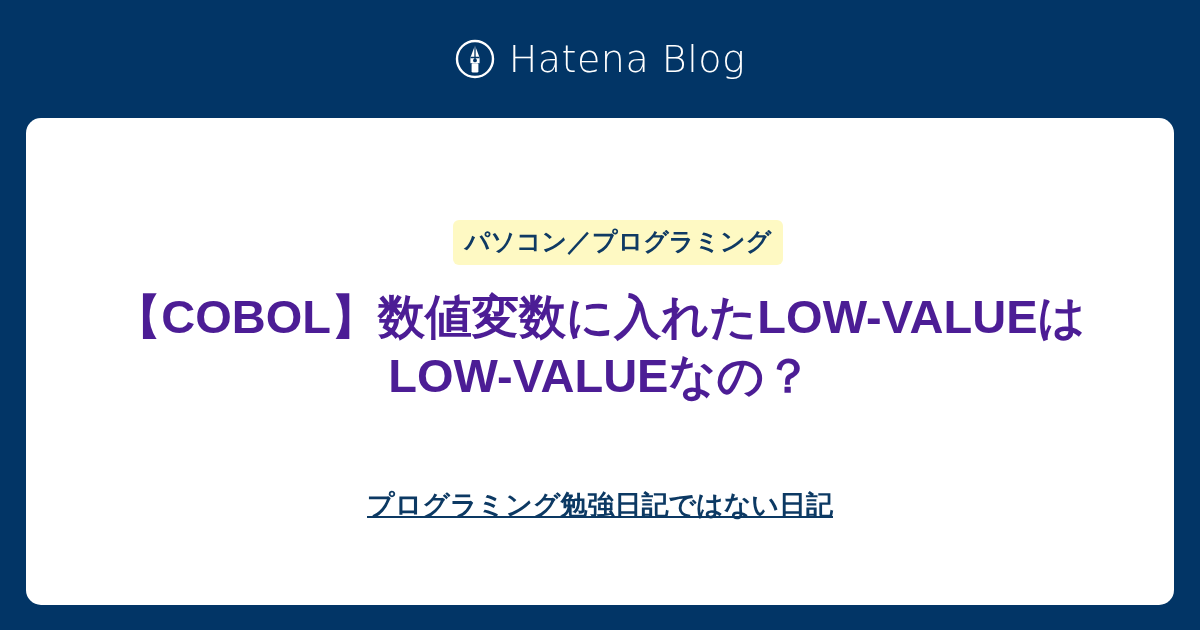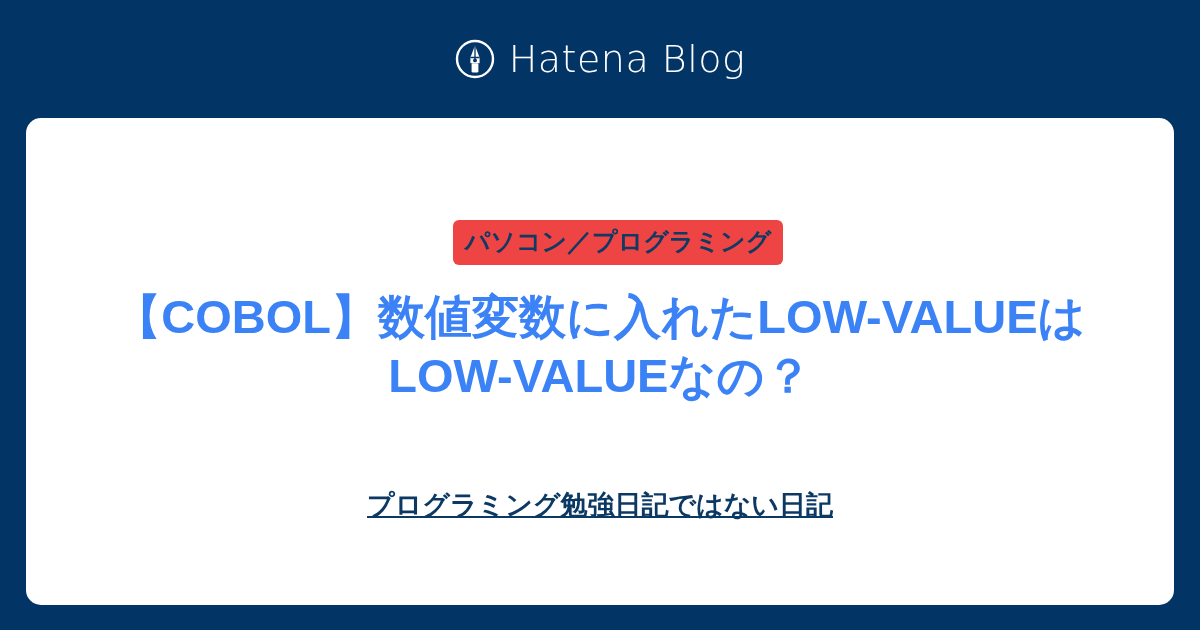--- a/index.html
+++ b/index.html
@@ -65,35 +65,35 @@
     align-items: center;
   }
 
   .category-row {
     margin-top: 102px;
     display: flex;
     justify-content: center;
   }
   .category-tag {
     display: inline-block;
-    background: #ef4444;
+    background: #fef9c3;
     color: #0f3a63;
     font-size: 25px;
     font-weight: 700;
     line-height: 1;
     padding: 9px 12px 11px 12px;
     border-radius: 6px;
     white-space: nowrap;
     letter-spacing: 0px;
     margin-left: 36px;
   }
 
   .entry-title {
     margin-top: 22px;
-    color: #3b82f6;
+    color: #4c1d95;
     font-size: 47px;
     font-weight: 700;
     line-height: 1.26;
     text-align: center;
     letter-spacing: 0px;
     max-width: 1010px;
     word-break: break-word;
   }
 
   .blog-name {

